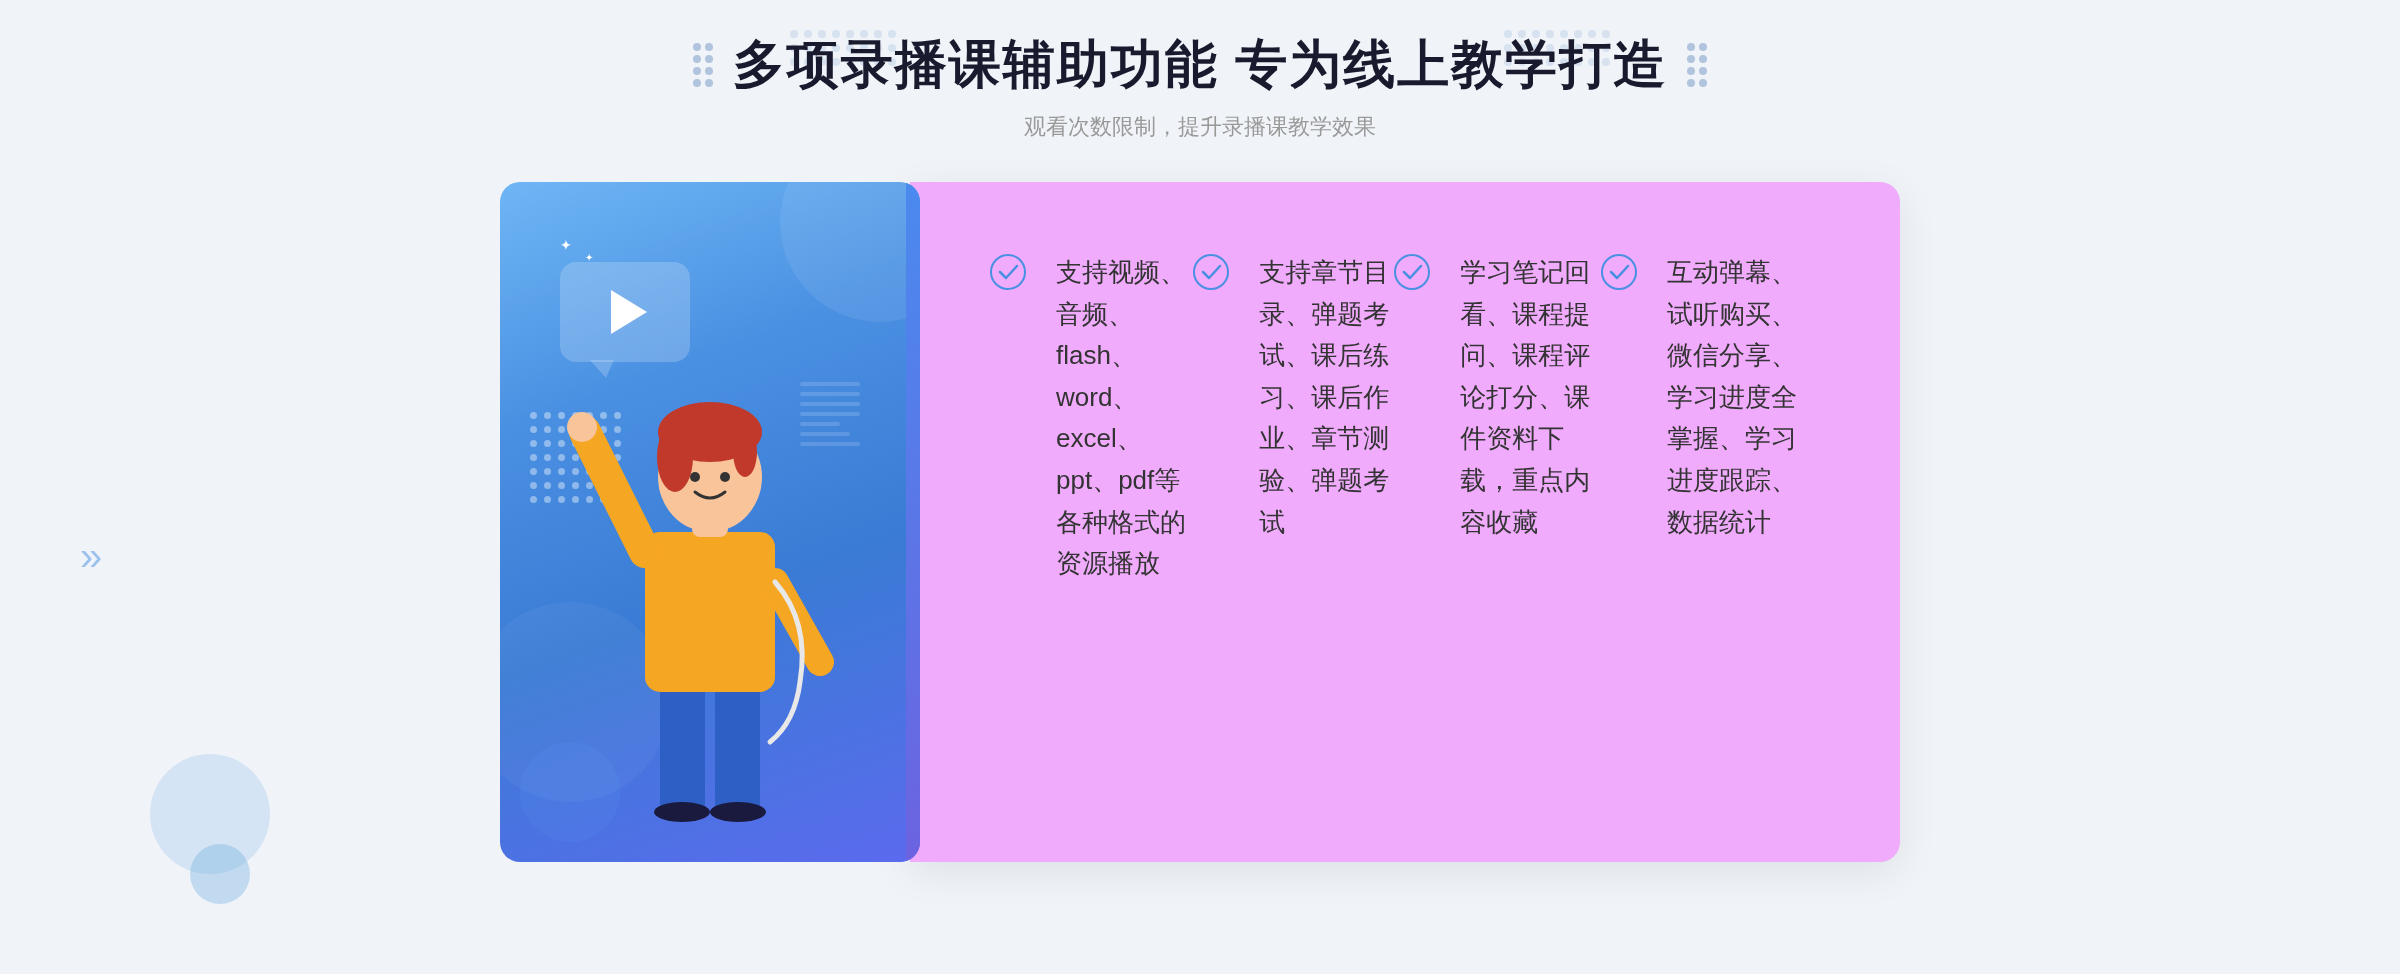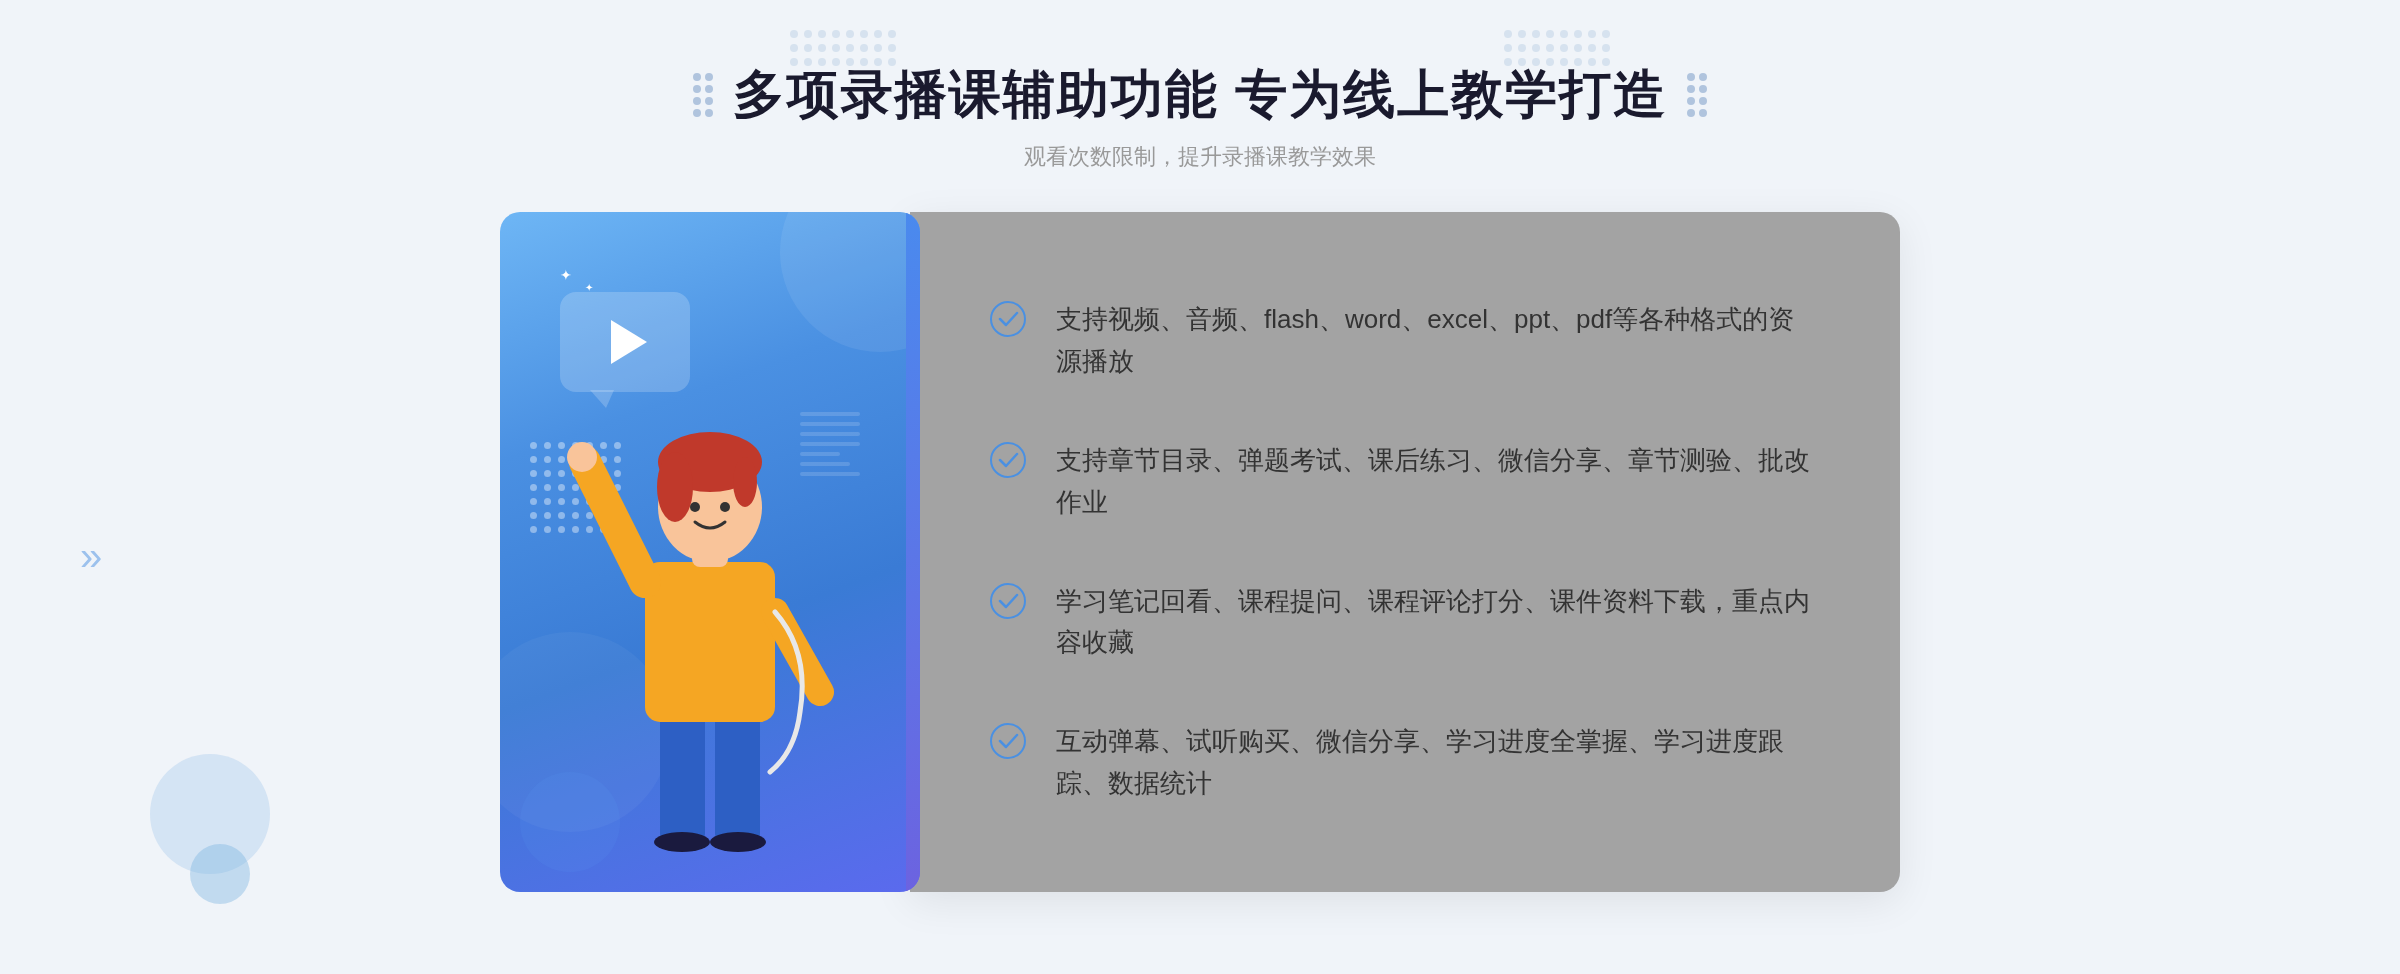--- a/index.html
+++ b/index.html
@@ -12,21 +12,21 @@
       overflow: hidden;
       position: relative;
     }
 
     .page-wrapper {
       width: 100%;
       height: 100%;
       display: flex;
       flex-direction: column;
       align-items: center;
-      padding-top: 60px;
+      padding-top: 30px;
       position: relative;
       background: #f0f4f9;
     }
 
     
     .header-section {
       text-align: center;
       margin-bottom: 40px;
       position: relative;
     }
@@ -162,25 +162,25 @@
       width: 100px;
       height: 100px;
       background: rgba(100,180,255,0.3);
       bottom: 20px;
       left: 20px;
     }
 
     
     .features-panel {
       flex: 1;
-      background: #a3a3a3;
+      background: #f0abfc;
       border-radius: 0 20px 20px 0;
       padding: 50px 80px;
       display: flex;
-      flex-direction: column;
+      flex-direction: row;
       justify-content: space-evenly;
       box-shadow: 0 10px 40px rgba(0,0,0,0.08);
       margin-left: -10px;
     }
 
     .feature-item {
       display: flex;
       align-items: flex-start;
       gap: 30px;
       padding: 20px 0;
@@ -532,21 +532,21 @@
         <p class="feature-text">支持视频、音频、flash、word、excel、ppt、pdf等各种格式的资源播放</p>
       </div>
 
       <div class="feature-item">
         <div class="check-icon">
           <svg viewBox="0 0 36 36" fill="none" xmlns="http://www.w3.org/2000/svg">
             <circle cx="18" cy="18" r="17" stroke="#4a90e2" stroke-width="2"></circle>
             <path d="M 10 18 L 16 24 L 27 12" stroke="#4a90e2" stroke-width="2.5" stroke-linecap="round" stroke-linejoin="round"></path>
           </svg>
         </div>
-        <p class="feature-text">支持章节目录、弹题考试、课后练习、微信分享、章节测验、批改作业</p>
+        <p class="feature-text">支持章节目录、弹题考试、课后练习、课后作业、章节测验、弹题考试</p>
       </div>
 
       <div class="feature-item">
         <div class="check-icon">
           <svg viewBox="0 0 36 36" fill="none" xmlns="http://www.w3.org/2000/svg">
             <circle cx="18" cy="18" r="17" stroke="#4a90e2" stroke-width="2"></circle>
             <path d="M 10 18 L 16 24 L 27 12" stroke="#4a90e2" stroke-width="2.5" stroke-linecap="round" stroke-linejoin="round"></path>
           </svg>
         </div>
         <p class="feature-text">学习笔记回看、课程提问、课程评论打分、课件资料下载，重点内容收藏</p>

